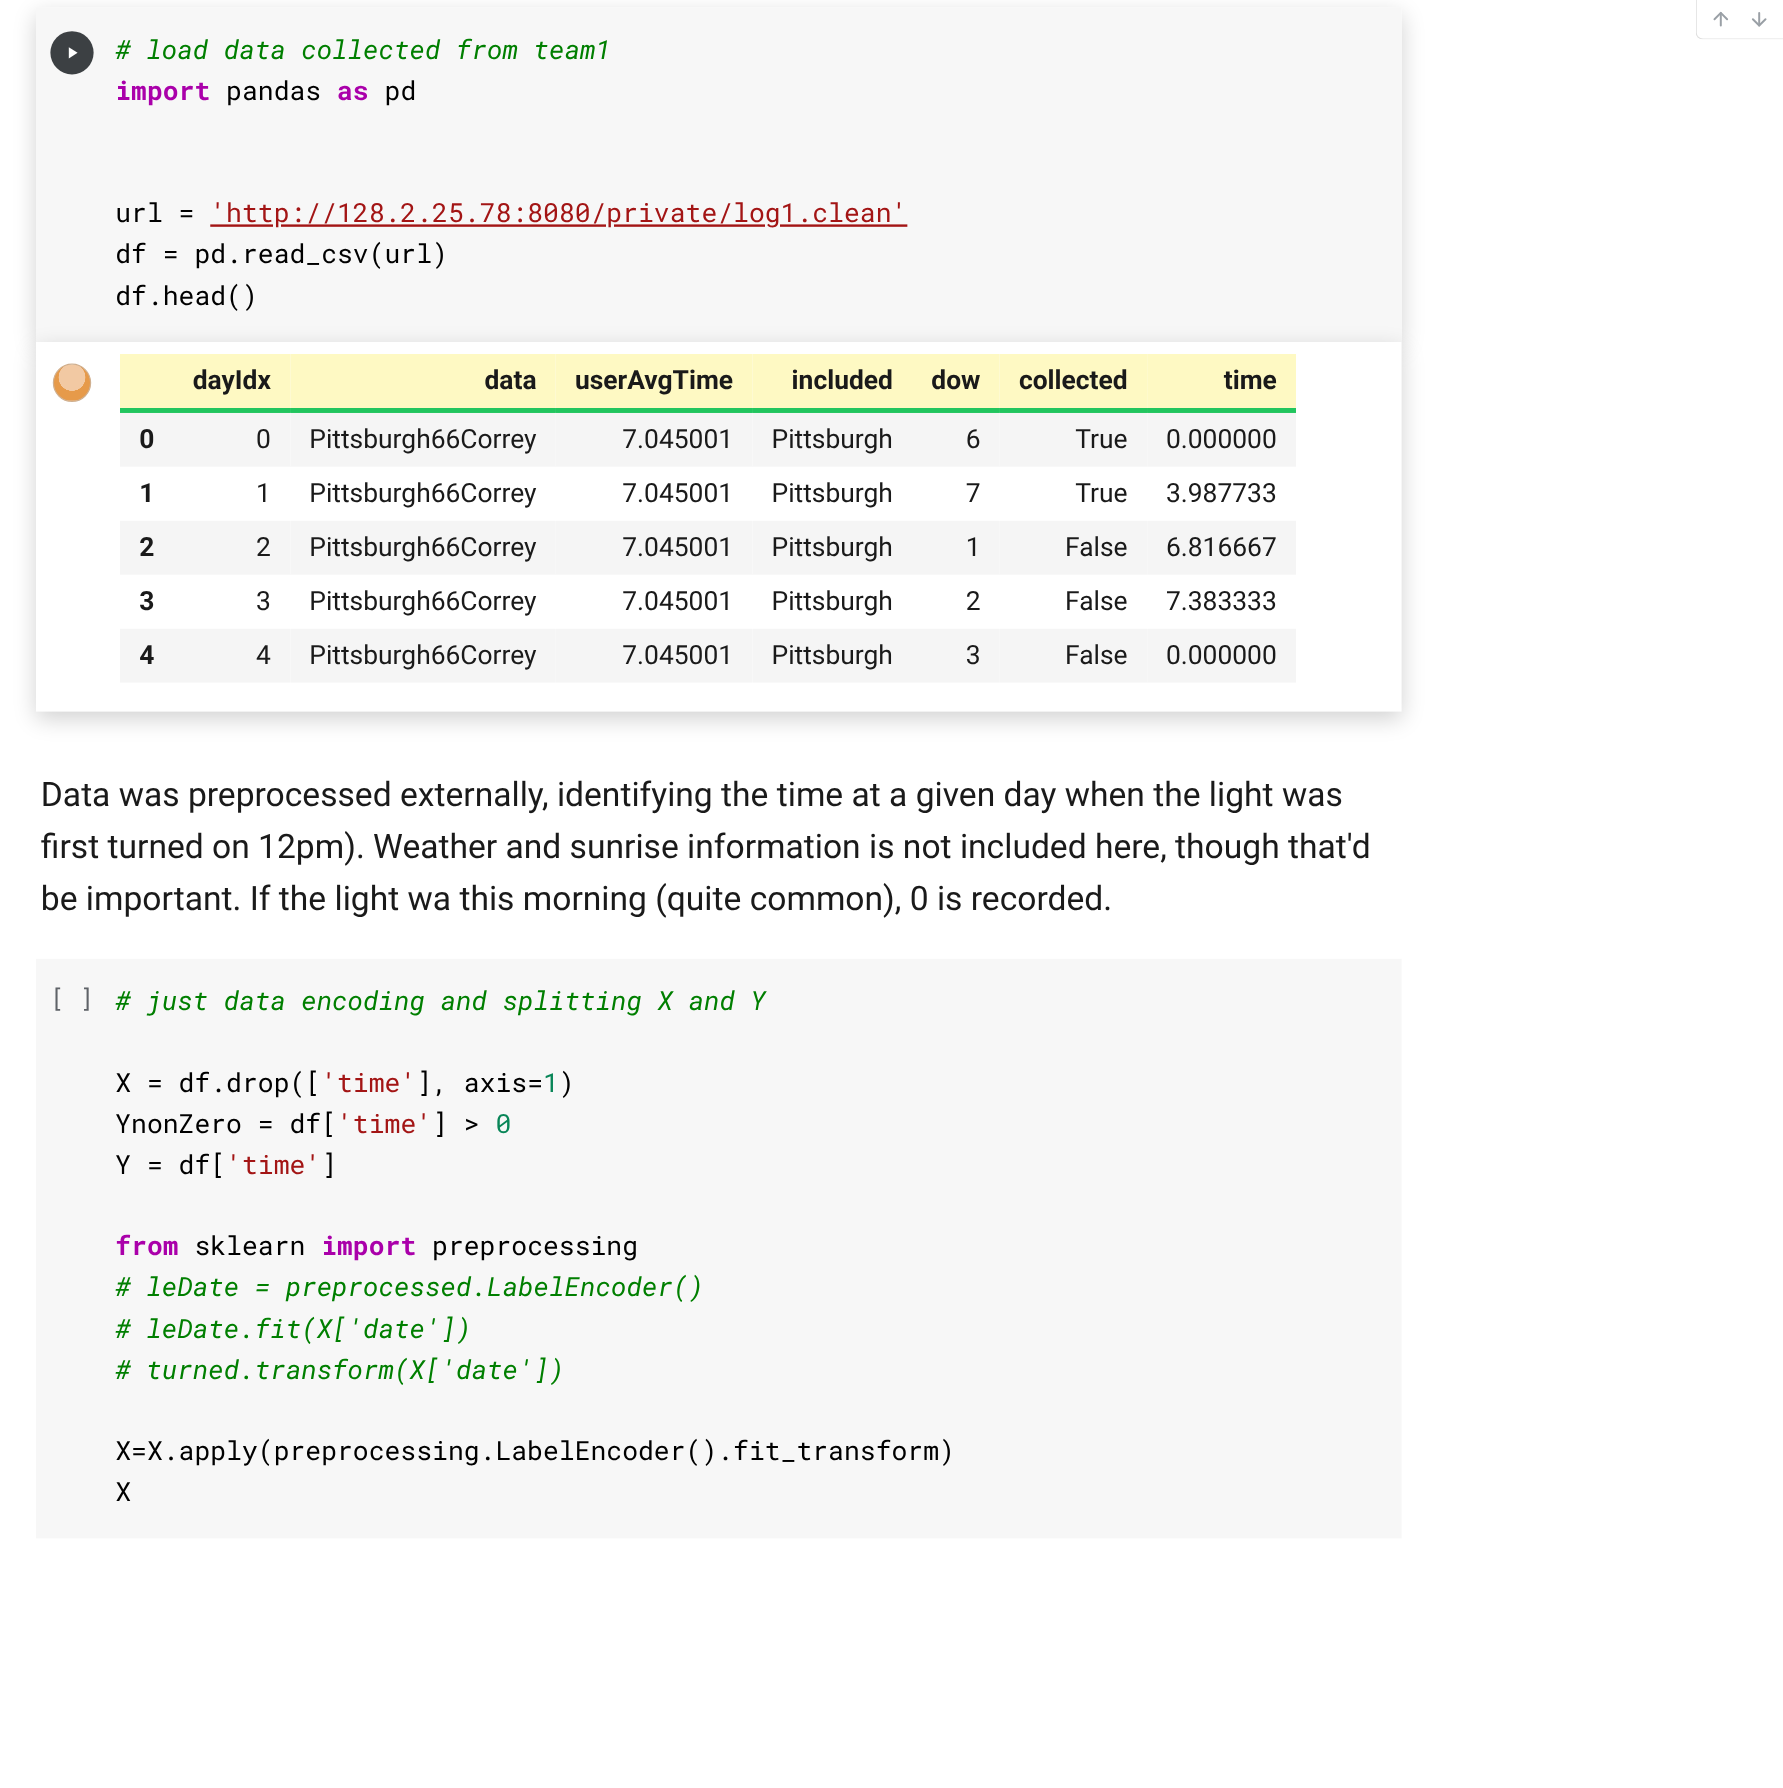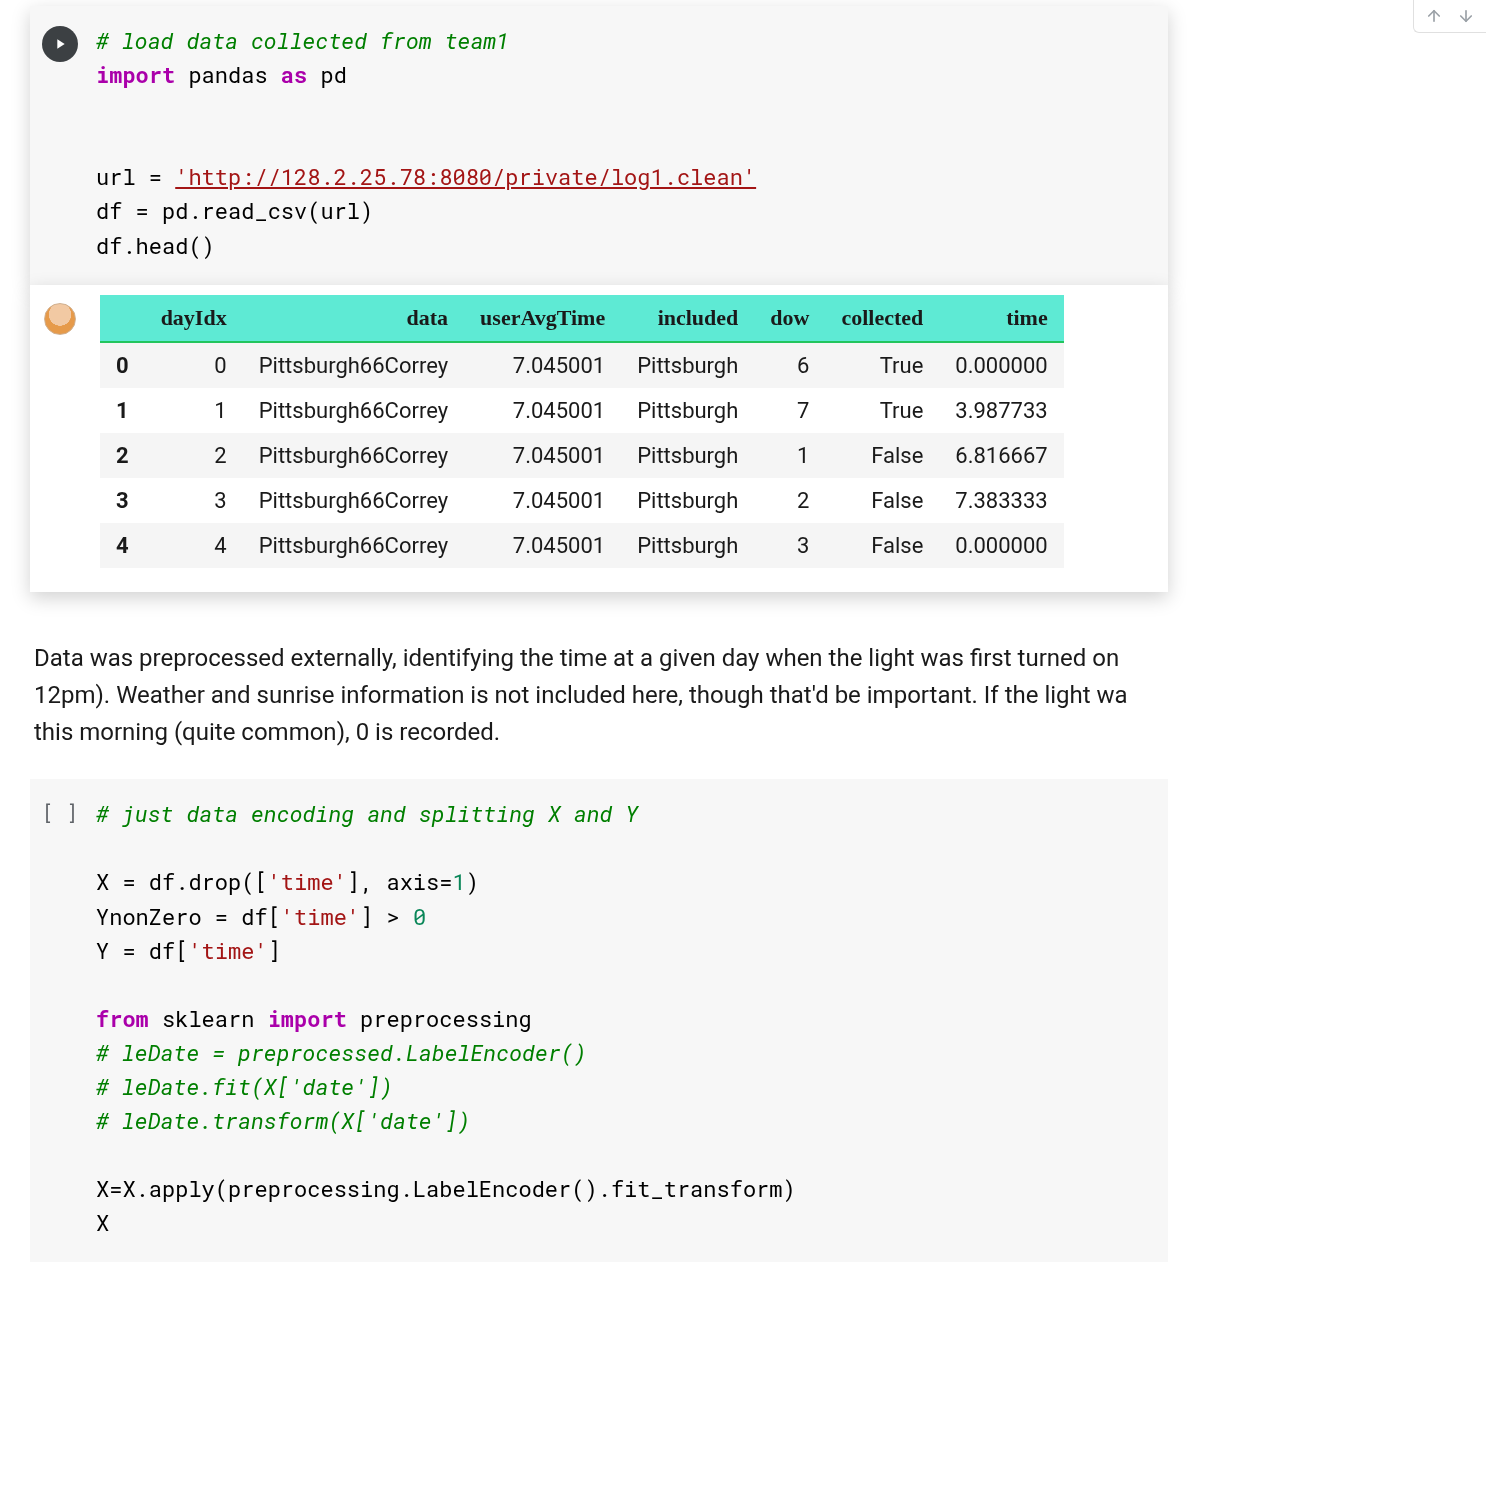--- a/index.html
+++ b/index.html
@@ -123,34 +123,33 @@
     font-size: 22px;
   }
   table.df th, table.df td {
     padding: 10px 16px;
     text-align: right;
     border: none;
     white-space: nowrap;
   }
   table.df th {
     font-weight: 700;
-    border-bottom: 2px solid #22c55e;
-    background: #5eead4;
-    font-family: Liberation Serif, serif;
+    border-bottom: 4px solid #22c55e;
+    background: #fef9c3;
   }
   table.df th.idxhead { font-weight: 700; }
   table.df td.idx { font-weight: 700; text-align: right; }
   table.df tbody tr:nth-child(odd) { background: #f5f5f5; }
   table.df tbody tr:nth-child(even) { background: #ffffff; }
   table.df td.left, table.df th.left { text-align: right; }
 
   
   .md {
     margin: 36px 30px 28px 34px;
-    font-size: 24px;
+    font-size: 28px;
     line-height: 1.55;
     color: #1a1a1a;
     white-space: normal;
     overflow: hidden;
   }
 
   
   .c-comment { color: var(--comment); font-style: italic; }
   .c-kw2 { color: var(--keyword2); font-weight: 700; }
   .c-str { color: var(--string); }
@@ -276,19 +275,19 @@
     </div>
     <div class="code-area"><span class="c-comment"># just data encoding and splitting X and Y</span>
 
 <span>X = df.drop([</span><span class="c-str">'time'</span><span>], axis=</span><span class="c-num">1</span><span>)</span>
 <span>YnonZero = df[</span><span class="c-str">'time'</span><span>] &gt; </span><span class="c-num">0</span>
 <span>Y = df[</span><span class="c-str">'time'</span><span>]</span>
 
 <span class="c-kw2">from</span> <span>sklearn</span> <span class="c-kw2">import</span> <span>preprocessing</span>
 <span class="c-comment"># leDate = preprocessed.LabelEncoder()</span>
 <span class="c-comment"># leDate.fit(X['date'])</span>
-<span class="c-comment"># leDate.transform(X['date'])</span>
+<span class="c-comment"># turned.transform(X['date'])</span>
 
 <span>X=X.apply(preprocessing.LabelEncoder().fit_transform)</span>
 <span>X</span></div>
   </div>
 
 </div>
 
 </body></html>

